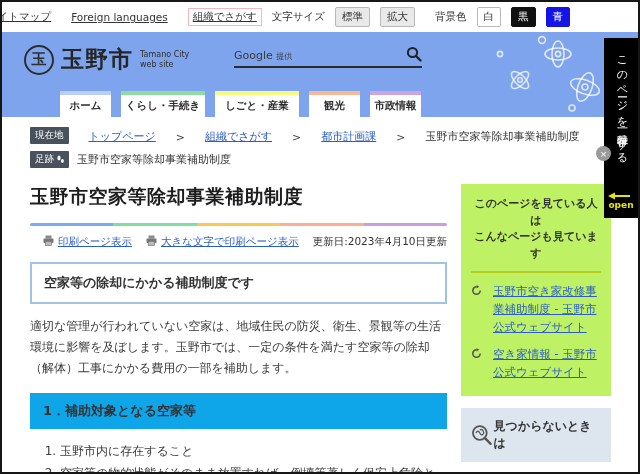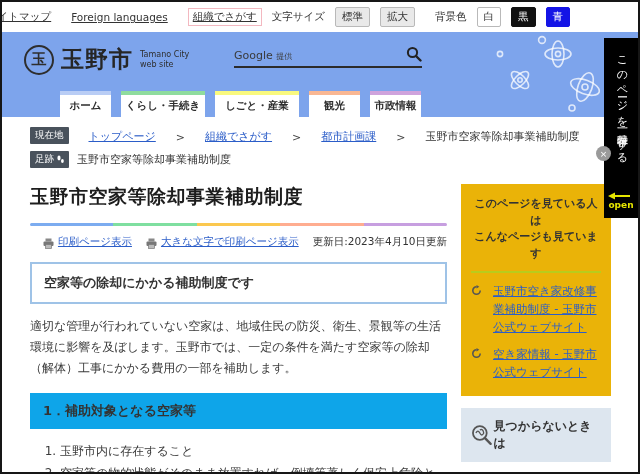--- a/index.html
+++ b/index.html
@@ -51,21 +51,21 @@
 
   
   .content { display:flex; padding:0 14px 0 28px; gap:14px; }
   .main { width:417px; flex:none; }
   .side { width:150px; flex:none; padding-top:16px; }
 
   h1.page-title { margin-top:16px; font-size:19px; font-weight:bold; color:#1d1d1d; letter-spacing:.5px; }
   .rainbow { display:flex; height:3px; margin-top:13px; border-radius:2px; overflow:hidden; }
   .rainbow span { flex:1; }
   .meta-row { display:flex; justify-content:flex-end; align-items:center; gap:14px; margin-top:9px; font-size:10.5px; }
-  .meta-row a { color:#2b5dc8; text-decoration:underline; cursor:pointer; display:inline-flex; align-items:flex-end; gap:4px; }
+  .meta-row a { color:#2b5dc8; text-decoration:underline; cursor:pointer; display:inline-flex; align-items:flex-start; gap:4px; }
   .updated { color:#333; }
 
   .lead-box { margin-top:13px; border:2px solid #9fc3e7; padding:10px 12px; font-size:13px; font-weight:bold; color:#333; }
   .para { margin-top:12px; font-size:12px; line-height:1.75; color:#3a3a3a; }
   .section-head { margin-top:14px; background:#d9eaf5; padding:9px 13px; font-size:13px; font-weight:bold; color:#333; }
   ol.rules { margin:12px 0 0 0; padding-left:30px; font-size:12px; line-height:1.8; color:#3a3a3a; }
 
   
   .related { background:#f5f8e6; padding:12px 10px 14px; }
   .related-title { text-align:center; font-size:11px; font-weight:bold; color:#333; line-height:1.5; }
@@ -240,21 +240,21 @@
 
       <ol class="rules">
         <li>玉野市内に存在すること</li>
         <li>空家等の物的状態がそのまま放置すれば、倒壊等著しく保安上危険となるおそれのある状態にあり、玉野市が判定により認めるもの</li>
 
       </ol>
 
     </div>
 
     <aside class="side">
-      <div class="related" style="background: #eab308;">
+      <div class="related" style="background: #bef264;">
         <div class="related-title">
           <span>このページを見ている人は</span><br>
           <span>こんなページも見ています</span>
         </div>
         <hr class="related-rule" style="border-top-color: rgb(185, 204, 28);">
         <a>
           <svg class="ric" width="11" height="11" viewBox="0 0 11 11">
               <path d="M9.2 5.5 A3.7 3.7 0 1 1 5.5 1.8" fill="none" stroke="#555" stroke-width="1.6"></path>
               <polygon points="5.5,0 8.3,1.8 5.5,3.6" fill="#555"></polygon>
             </svg>

